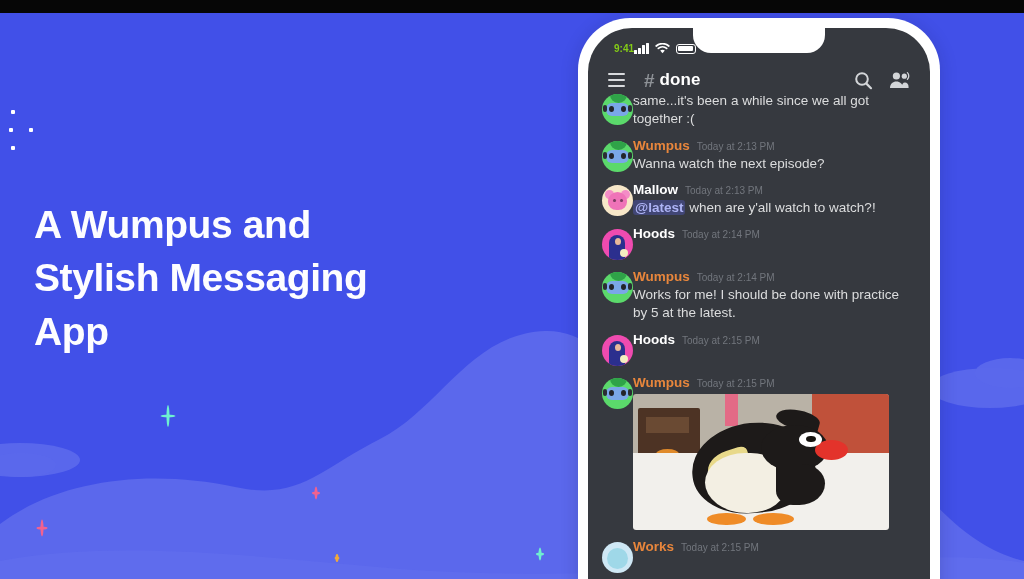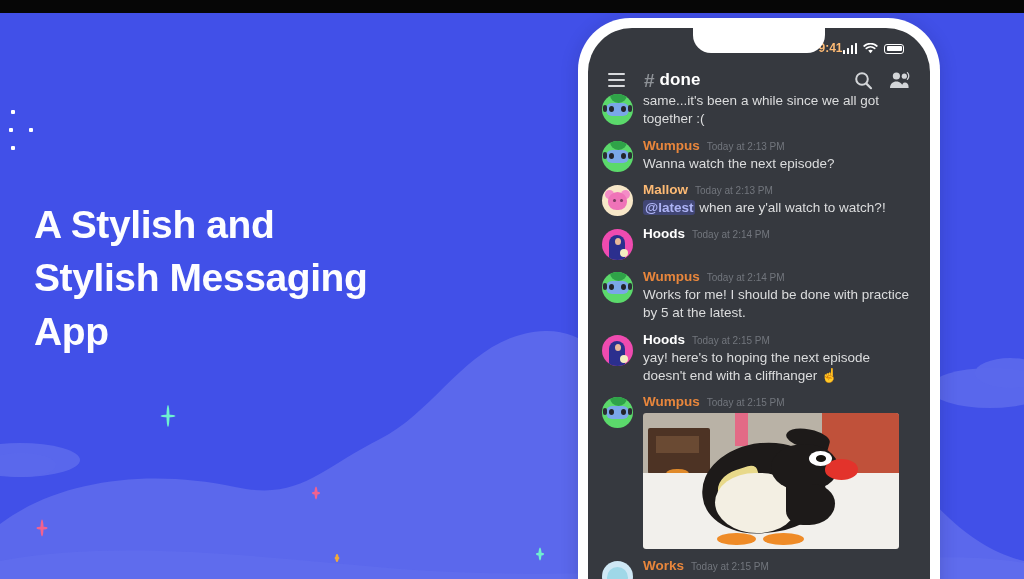--- a/index.html
+++ b/index.html
@@ -61,22 +61,22 @@
   }
   .screen {
     position:relative; width:100%; height:100%;
     background:#36393f; border-radius:44px 44px 0 0;
     overflow:hidden;
   }
 
   
   .statusbar {
     position:relative; height:36px; display:flex; align-items:center;
-    justify-content:flex-end; padding:4px 26px 0 26px;
-    color:#fdba74; font-size:12px; font-weight:700;
+    justify-content:flex-start; padding:4px 26px 0 26px;
+    color:#84cc16; font-size:10px; font-weight:700;
   }
   .notch {
     position:absolute; left:50%; top:0; transform:translateX(-50%);
     width:132px; height:25px; background:#fff;
     border-radius:0 0 18px 18px;
   }
   .status-right { display:flex; align-items:flex-end; gap:6px; }
   .sig { display:flex; align-items:flex-end; gap:1.5px; height:11px; }
   .sig i { width:2.5px; background:#fff; border-radius:.5px; display:block; }
   .sig i:nth-child(1){height:4px}.sig i:nth-child(2){height:6px}
@@ -92,21 +92,21 @@
   .hamb { width:17px; display:flex; flex-direction:column; gap:3.5px; cursor:pointer; }
   .hamb span { display:block; height:2.6px; background:#d8dadd; border-radius:2px; }
   .chan-wrap { display:flex; align-items:center; gap:5px; margin-left:19px; }
   .hashmark { color:#8e9297; font-size:19px; font-weight:700; line-height:1; }
   .chan-name { font-size:17px; font-weight:700; color:#fff; letter-spacing:.1px; }
   .hdr-icons { margin-left:auto; display:flex; align-items:center; gap:16px; }
   .ico { color:#d3d5d8; display:block; }
 
   
   .messages { padding:0 0 0 0; }
-  .msg { display:flex; padding:4px 16px 6px 14px; gap:10px; }
+  .msg { display:flex; padding:4px 16px 6px 14px; gap:0; }
   .avatar {
     flex:0 0 auto; width:31px; height:31px; border-radius:50%;
     position:relative; overflow:hidden; margin-top:2px;
   }
   .body { flex:1 1 auto; min-width:0; padding-top:0; }
   .meta { display:flex; align-items:baseline; gap:7px; line-height:1.1; margin-bottom:1px; }
   .uname { font-size:13.5px; font-weight:700; }
   .tstamp { font-size:10px; color:#72767d; font-weight:400; }
   .text { font-size:13.5px; color:#dcddde; line-height:1.36; word-wrap:break-word; }
   .mention {
@@ -223,21 +223,21 @@
     <div class="dot" style="left:29px;top:115px;width:4px;height:4px;"></div>
     <div class="dot" style="left:11px;top:133px;width:4px;height:4px;"></div>
 
     <div class="spark" style="left:160px;top:392px;width:15px;height:22px;color:#6ef0d0;"></div>
     <div class="spark" style="left:36px;top:506px;width:11px;height:17px;color:#f2628f;"></div>
     <div class="spark" style="left:312px;top:473px;width:8px;height:13px;color:#f2628f;"></div>
     <div class="spark" style="left:334px;top:541px;width:5px;height:8px;color:#f0a83c;"></div>
     <div class="spark" style="left:536px;top:534px;width:8px;height:13px;color:#6ef0d0;"></div>
 
     <div class="headline">
-      <div>A Stylish and</div>
+      <div>A Wumpus and</div>
       <div>Stylish Messaging</div>
       <div>App</div>
     </div>
   </div>
 
   <div class="phone">
     <div class="screen">
 
       <div class="statusbar">
         <div class="notch"></div>
@@ -326,21 +326,21 @@
         <div class="msg">
           <div class="avatar av-mallow">
             <span class="p1"></span>
               <span class="p2"></span>
               <span class="flower"></span>
             <span class="eL"></span>
               <span class="eR"></span>
           </div>
           <div class="body">
             <div class="meta">
-              <span class="uname" style="color:#fdba74">Mallow</span>
+              <span class="uname" style="color:#ffffff">Mallow</span>
               <span class="tstamp">Today at 2:13 PM</span>
             </div>
             <div class="text">
               <span class="mention">@latest</span>
               <span>when are y'all watch to watch?!</span>
             </div>
           </div>
         </div>
 
         <div class="msg">
@@ -379,21 +379,20 @@
           <div class="avatar av-hoods">
             <span class="cape"></span>
               <span class="face"></span>
               <span class="lamp"></span>
           </div>
           <div class="body">
             <div class="meta">
               <span class="uname" style="color:#ffffff">Hoods</span>
               <span class="tstamp">Today at 2:15 PM</span>
             </div>
-            <div class="text">yay! here's to hoping the next episode doesn't end with a cliffhanger ☝</div>
           </div>
         </div>
 
         <div class="msg">
           <div class="avatar av-wumpus">
             <span class="leaf"></span>
               <span class="head"></span>
             <span class="earL"></span>
               <span class="earR"></span>
             <span class="eyeL"></span>

